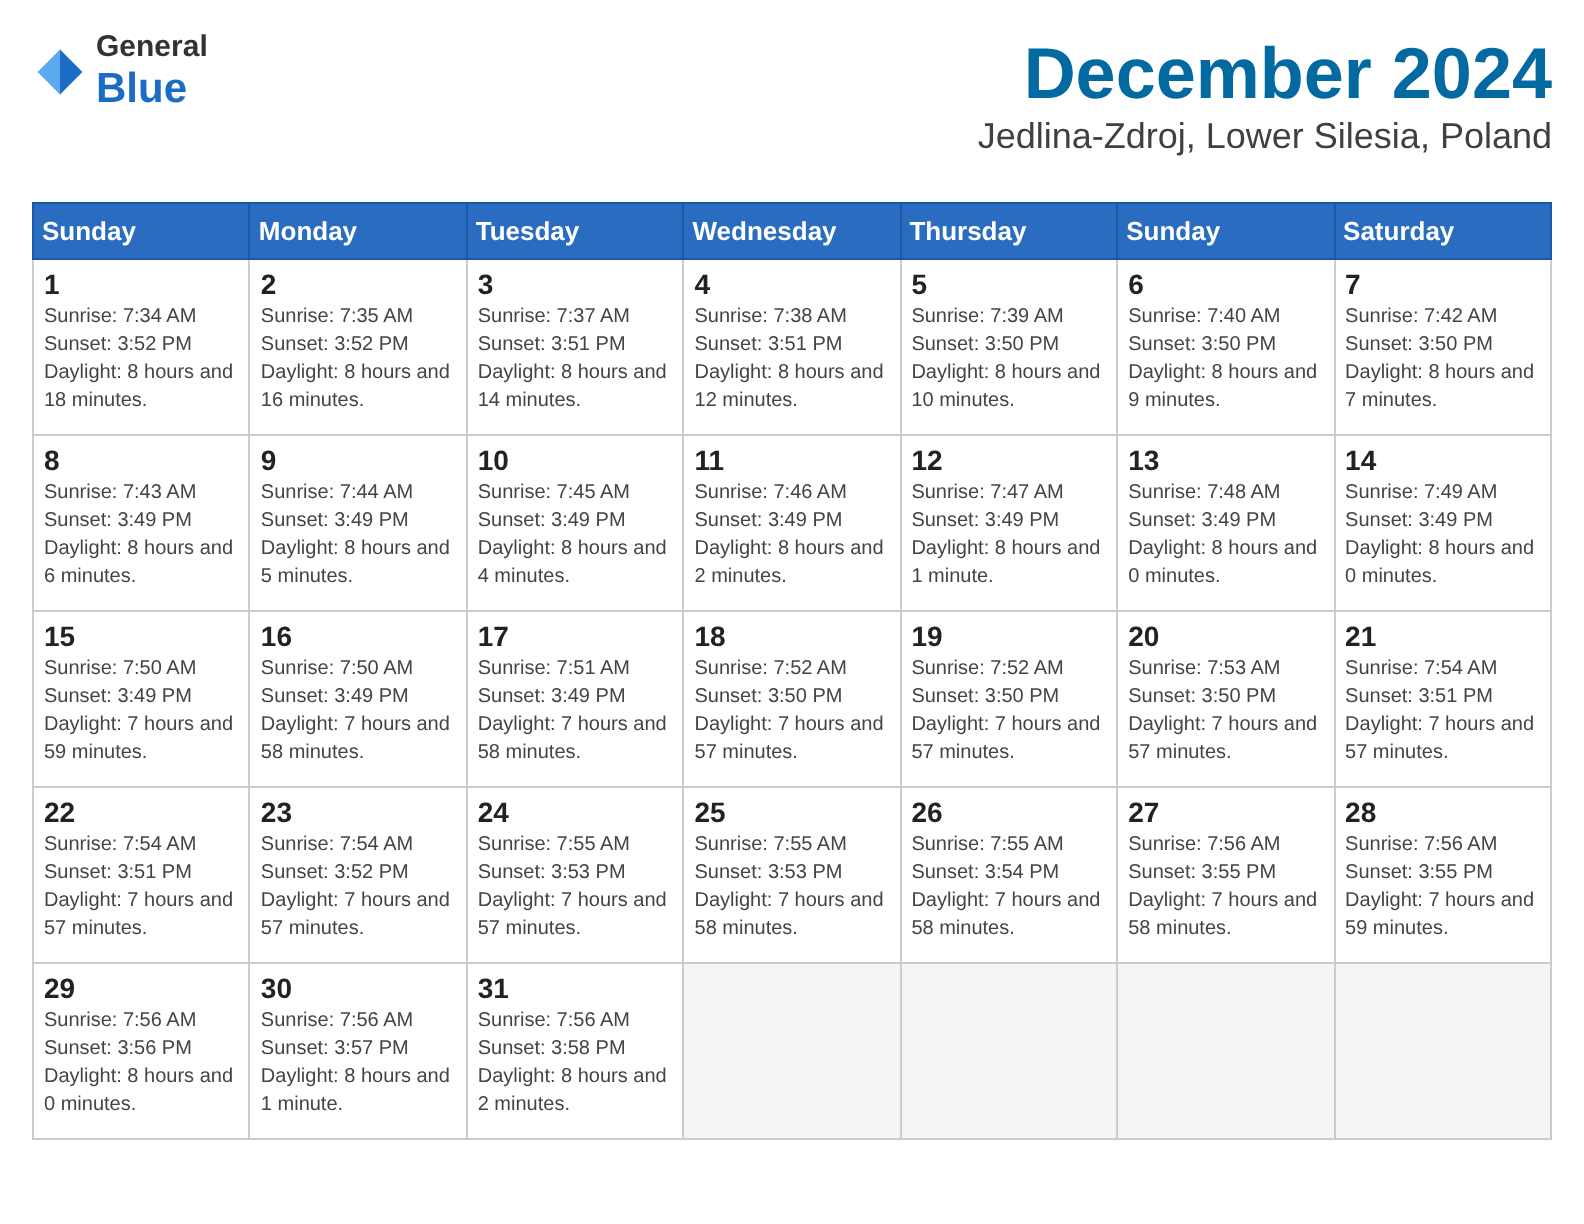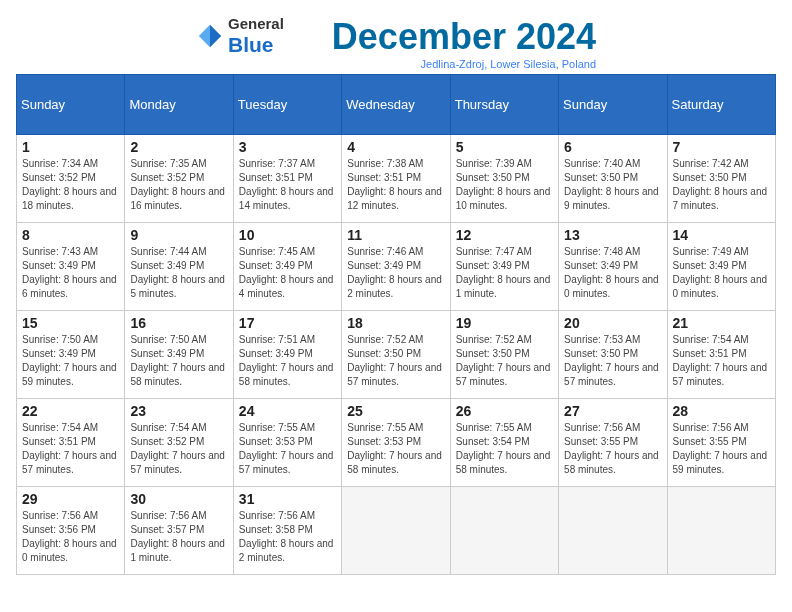--- a/index.html
+++ b/index.html
@@ -5,23 +5,23 @@
     * { margin: 0; padding: 0; box-sizing: border-box; }
     body {
       font-family: Arial, sans-serif;
       background: #fff;
       width: 792px;
       min-height: 612px;
       padding: 16px;
     }
     .header {
       display: flex;
-      justify-content: center;
+      justify-content: space-between;
       align-items: flex-start;
-      margin-bottom: 4px;
+      margin-bottom: 22px;
       gap: 48px;
     }
     .logo {
       display: flex;
       align-items: center;
       gap: 4px;
     }
     .logo-text {
       display: flex;
       flex-direction: column;
@@ -43,34 +43,34 @@
     }
     .title-block {
       text-align: right;
     }
     .month-title {
       font-size: 36px;
       font-weight: bold;
       color: #0369a1;
     }
     .location-title {
-      font-size: 11px;
-      color: #3b82f6;
+      font-size: 18px;
+      color: #404040;
     }
     table {
       width: 100%;
       border-collapse: collapse;
       table-layout: fixed;
     }
     th {
       background-color: #2a6dc0;
       color: #fff;
       font-size: 13px;
-      font-weight: normal;
-      padding: 22px 4px;
+      font-weight: bold;
+      padding: 6px 4px;
       text-align: left;
       border: 1px solid #1a5aaa;
     }
     td {
       border: 1px solid #ccc;
       vertical-align: top;
       padding: 4px 5px;
       font-size: 10.5px;
       color: #333;
       height: 88px;

